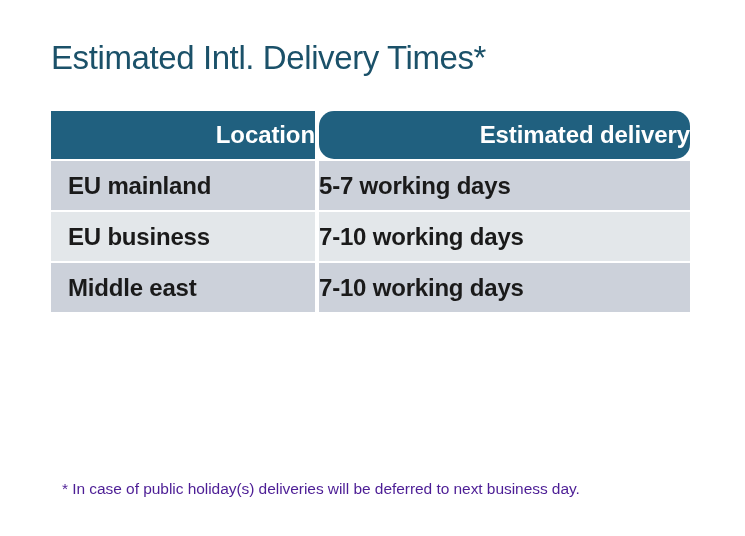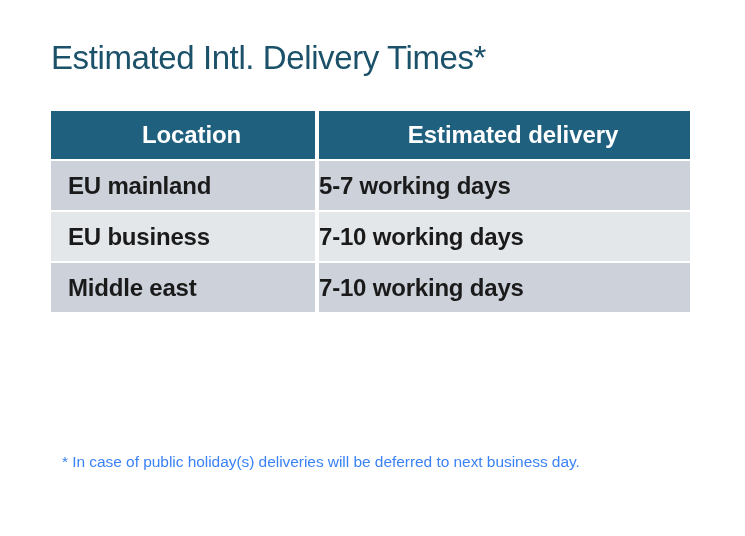--- a/index.html
+++ b/index.html
@@ -52,29 +52,30 @@
     margin: 0;
     vertical-align: middle;
   }
 
   .head-row th {
     height: 48px;
     background: #20607f;
     color: #ffffff;
     font-size: 24px;
     font-weight: 700;
-    text-align: center;
+    text-align: right;
     letter-spacing: -0.1px;
   }
   .head-row th.cell-location {
     padding-left: 17px;
     border-right: 4px solid #ffffff;
   }
   .head-row th.cell-delivery {
     padding-left: 17px;
+    border-radius: 15px;
   }
 
   .body-row td {
     height: 49px;
     font-size: 24px;
     font-weight: 700;
     color: #1a1a1a;
     text-align: left;
     letter-spacing: -0.2px;
     border-top: 2px solid #ffffff;
@@ -84,24 +85,24 @@
     border-right: 4px solid #ffffff;
   }
   .body-row td.cell-delivery {
   }
   .body-row.shade-dark td { background: #ccd1da; }
   .body-row.shade-light td { background: #e3e7ea; }
 
   .footnote {
     position: absolute;
     left: 62px;
-    top: 452px;
+    top: 479px;
     font-size: 15.5px;
     font-weight: 400;
-    color: #3b82f6;
+    color: #4c1d95;
     letter-spacing: -0.05px;
     white-space: nowrap;
     line-height: 20px;
   }
 </style>
 </head>
 <body>
 
 <div class="page">
 

